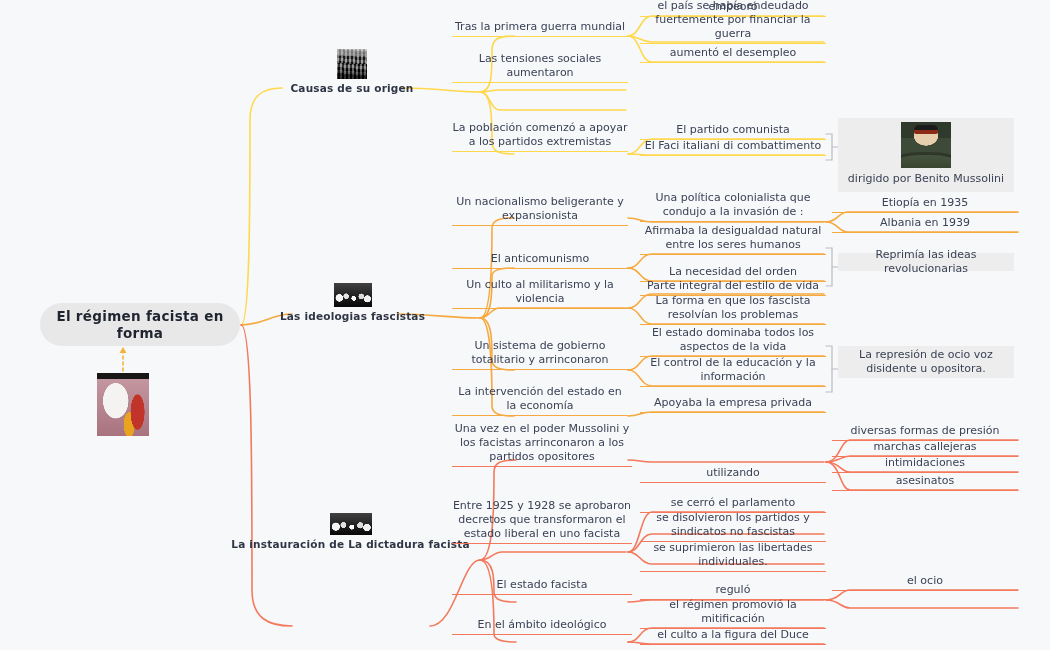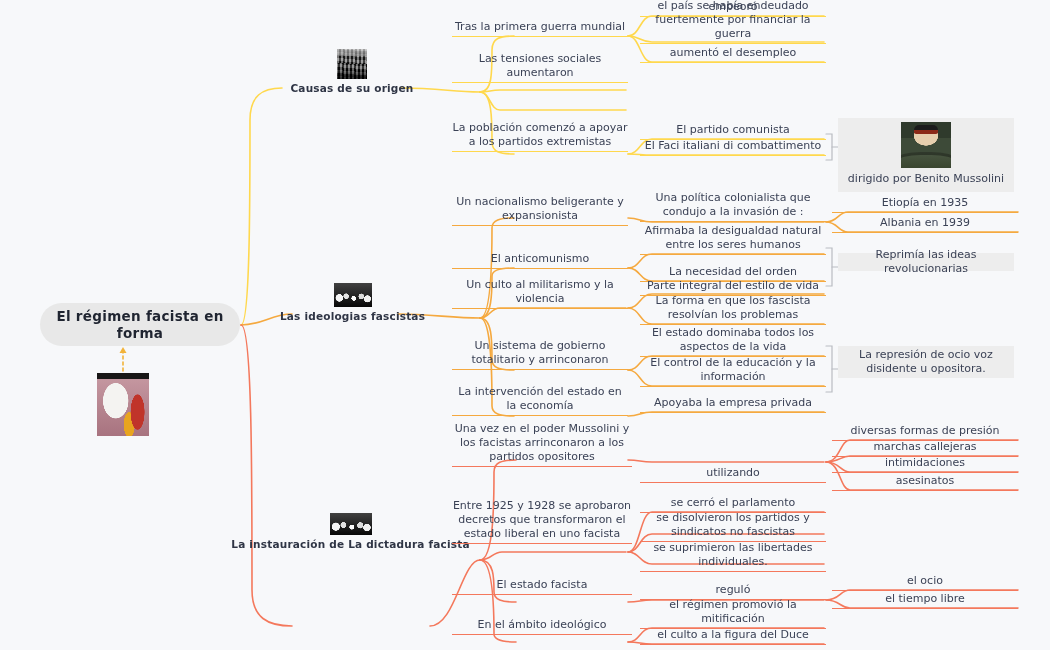--- a/index.html
+++ b/index.html
@@ -406,23 +406,20 @@
   <div class="node u-salmon" style="left:640px; top:544px; width:186px; height:28px;">
     <span>se suprimieron las libertades individuales.</span>
   </div>
 
   <div class="node u-salmon" style="left:640px; top:585px; width:186px; height:15px;">
     <span>reguló</span>
   </div>
   <div class="node u-salmon" style="left:832px; top:576px; width:186px; height:15px;">
     <span>el ocio</span>
   </div>
-  <div class="node u-salmon" style="left:832px; top:594px; width:186px; height:15px;">
-    <span>el tiempo libre</span>
-  </div>
 
   <div class="node u-salmon" style="left:640px; top:614px; width:186px; height:15px;">
     <span>el régimen promovió la mitificación</span>
   </div>
   <div class="node u-salmon" style="left:640px; top:630px; width:186px; height:15px;">
     <span>el culto a la figura del Duce</span>
   </div>
 
 </div>
 

